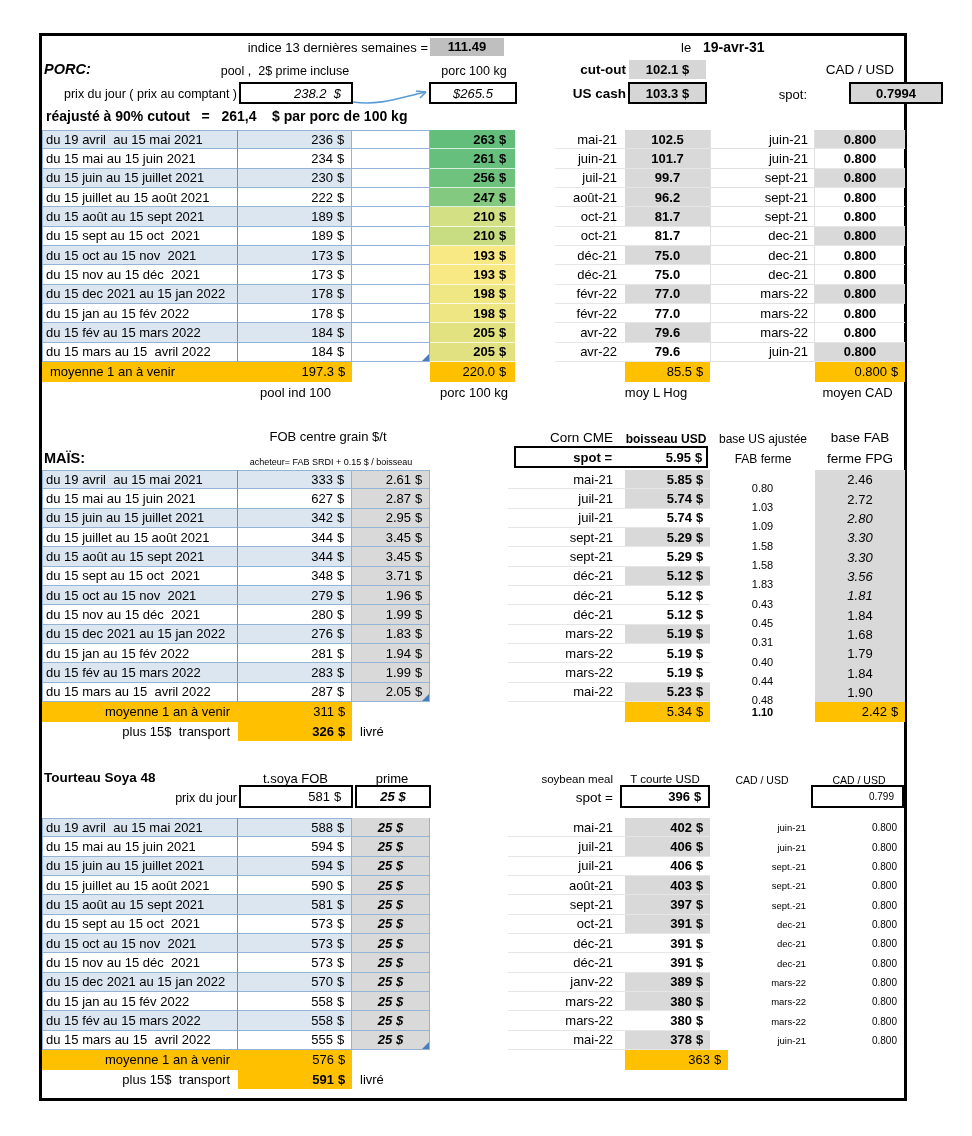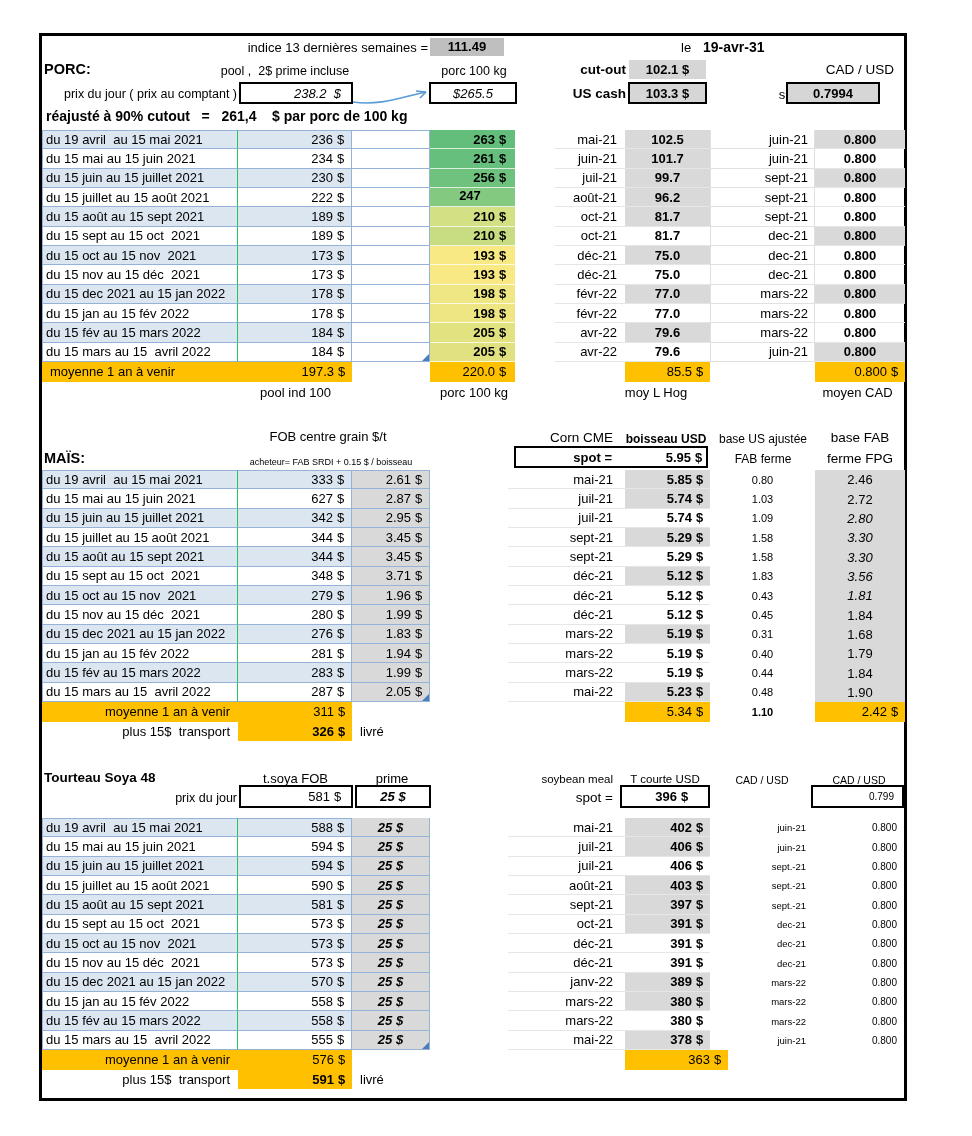--- a/index.html
+++ b/index.html
@@ -28,21 +28,21 @@
   .grayc{background:#d9d9d9;}
   .green{width:85px;padding-right:5px;font-weight:700;border-bottom:1px solid rgba(255,255,255,.75);}
   .sp40{width:40px;}.sp78{width:78px;}
   .mois{width:70px;justify-content:flex-end;padding-right:8px;border-bottom:1px solid #e6e6e6;}
   .mais-t .mois,.soya-t .mois{width:117px;padding-right:12px;}
   .usv{width:85px;font-weight:700;justify-content:center;border-bottom:1px solid #e6e6e6;}
   .mais-t .usv,.soya-t .usv{justify-content:flex-end;padding-right:3px;}
   .gray{background:#d9d9d9;}
   .cadmois{width:105px;justify-content:flex-end;padding-right:6px;border:1px solid #e0e0e0;border-top:none;}
   .cadv{width:90px;font-weight:700;justify-content:center;border-bottom:1px solid #e6e6e6;}
-  .base{width:105px;justify-content:center;font-size:11px;}
+  .base{width:105px;justify-content:center;font-size:11px;margin-top:8px;}
   .fpg{width:90px;justify-content:center;background:#d9d9d9;}
   .prime{width:78px;justify-content:center;font-weight:700;font-style:italic;background:#d9d9d9;
          border-right:1px solid #95b3d7;border-bottom:1px solid #95b3d7;position:relative;}
   .scadmois{width:100px;justify-content:flex-end;padding-right:4px;font-size:9.5px;}
   .scadv{width:95px;justify-content:flex-end;padding-right:8px;font-size:10px;}
   .money .num{flex:1;text-align:right;}
   .money .cur{width:15px;text-align:center;}
   .or{background:#ffc000;}
   .corner:after{content:'';position:absolute;right:0;bottom:0;border-left:7px solid transparent;border-bottom:7px solid #4a7ebb;}
   .lft{justify-content:flex-start;padding-left:8px;}
@@ -52,34 +52,34 @@
 <body>
 
 <div class="canvas">
   <div class="outer"></div>
 
   <div class="abs tr" style="left:150px;top:40px;width:278px;">indice 13 dernières semaines =</div>
   <div class="abs tc b darkgray" style="left:430px;top:38px;width:74px;height:18px;line-height:18px;">111.49</div>
   <div class="abs" style="left:681px;top:40px;">le</div>
   <div class="abs b" style="left:703px;top:39px;font-size:14px;">19-avr-31</div>
 
-  <div class="abs b" style="left:44px;top:61px;font-size:14.5px;">PORC:</div>
+  <div class="abs b" style="left:44px;top:61px;font-size:14.5px;font-style:italic;">PORC:</div>
   <div class="abs tc" style="left:210px;top:64px;width:150px;font-size:12.5px;">pool ,  2$ prime incluse</div>
   <div class="abs tc" style="left:424px;top:64px;width:100px;font-size:12.5px;">porc 100 kg</div>
   <div class="abs tr b" style="left:540px;top:62px;width:86px;font-size:13.5px;">cut-out</div>
   <div class="abs tc b grayfill" style="left:629px;top:60px;width:77px;height:19px;line-height:19px;">102.1 $</div>
   <div class="abs tc" style="left:815px;top:62px;width:90px;font-size:13.5px;">CAD / USD</div>
 
   <div class="abs tr" style="left:40px;top:87px;width:197px;font-size:12.5px;">prix du jour ( prix au comptant )</div>
   <div class="abs boxed i" style="left:239px;top:82px;width:114px;height:22px;justify-content:flex-end;padding-right:10px;">238.2  $</div>
   <div class="abs boxed i" style="left:429px;top:82px;width:88px;height:22px;justify-content:center;">$265.5</div>
   <div class="abs tr b" style="left:544px;top:86px;width:82px;font-size:13.5px;">US cash</div>
   <div class="abs boxed b grayfill" style="left:628px;top:82px;width:79px;height:22px;justify-content:center;">103.3 $</div>
   <div class="abs tr" style="left:745px;top:87px;width:62px;">spot:</div>
-  <div class="abs boxed b grayfill" style="left:786px;top:82px;width:94px;height:22px;justify-content:center;">0.7994</div>
+  <div class="abs boxed b grayfill" style="left:849px;top:82px;width:94px;height:22px;justify-content:center;">0.7994</div>
 
   <div class="abs b" style="left:46px;top:108px;font-size:14px;">réajusté à 90% cutout   =   261,4    $ par porc de 100 kg</div>
 
   <svg class="abs" style="left:350px;top:84px;width:84px;height:24px;" viewBox="0 0 84 24">
     <path d="M3,18 C30,22 52,13 76,8" stroke="#5b9bd5" stroke-width="1.6" fill="none"></path>
     <path d="M76,8 L66,7 M76,8 L70,14" stroke="#5b9bd5" stroke-width="1.6" fill="none"></path>
   </svg>
 
   <div class="tbl porc-t" id="porc-rows" style="top:130px;">
       <div class="row">
@@ -133,21 +133,21 @@
         <div class="c cadmois">sept-21</div>
         <div class="c cadv gray">0.800</div>
       </div>
       <div class="row">
         <div class="c lbl wt">du 15 juillet au 15 août 2021</div>
         <div class="c v1 wt money">
           <span class="num">222</span>
           <span class="cur">$</span>
         </div>
         <div class="c v2"></div>
-        <div class="c green money" style="background: rgb(131, 202, 128); flex-direction: column;">
+        <div class="c green money" style="background: rgb(131, 202, 128);">
           <span class="num">247</span>
           <span class="cur">$</span>
         </div>
         <div class="c sp40"></div>
         <div class="c mois">août-21</div>
         <div class="c usv gray">96.2</div>
         <div class="c cadmois">sept-21</div>
         <div class="c cadv">0.800</div>
       </div>
       <div class="row">
@@ -596,21 +596,21 @@
   <div class="abs tc" style="left:239px;top:771px;width:113px;">t.soya FOB</div>
   <div class="abs tc" style="left:354px;top:771px;width:76px;">prime</div>
   <div class="abs tr" style="left:90px;top:791px;width:147px;font-size:12.5px;">prix du jour</div>
   <div class="abs boxed money" style="left:239px;top:785px;width:114px;height:23px;padding-right:6px;"><span class="num">581</span><span class="cur">$</span></div>
   <div class="abs boxed b i" style="left:355px;top:785px;width:76px;height:23px;justify-content:center;">25 $</div>
   <div class="abs tr" style="left:515px;top:773px;width:98px;font-size:11.5px;">soybean meal</div>
   <div class="abs tc" style="left:620px;top:773px;width:90px;font-size:11.5px;">T courte USD</div>
   <div class="abs tc" style="left:712px;top:774px;width:100px;font-size:10.5px;">CAD / USD</div>
   <div class="abs tc" style="left:815px;top:774px;width:88px;font-size:10.5px;">CAD / USD</div>
   <div class="abs tr" style="left:540px;top:790px;width:73px;font-size:13.5px;">spot =</div>
-  <div class="abs boxed b money" style="left:620px;top:785px;width:90px;height:23px;padding-right:16px;"><span class="num">396</span><span class="cur">$</span></div>
+  <div class="abs boxed b money" style="left:620px;top:785px;width:90px;height:23px;padding-right:3px;"><span class="num">396</span><span class="cur">$</span></div>
   <div class="abs boxed" style="left:811px;top:785px;width:93px;height:23px;justify-content:flex-end;padding-right:8px;font-size:10px;">0.799</div>
 
   <div class="tbl soya-t" id="soya-rows" style="top:818px;">
       <div class="row">
         <div class="c lbl bl">du 19 avril  au 15 mai 2021</div>
         <div class="c v1 bl money">
           <span class="num">588</span>
           <span class="cur">$</span>
         </div>
         <div class="c prime">25 $</div>

